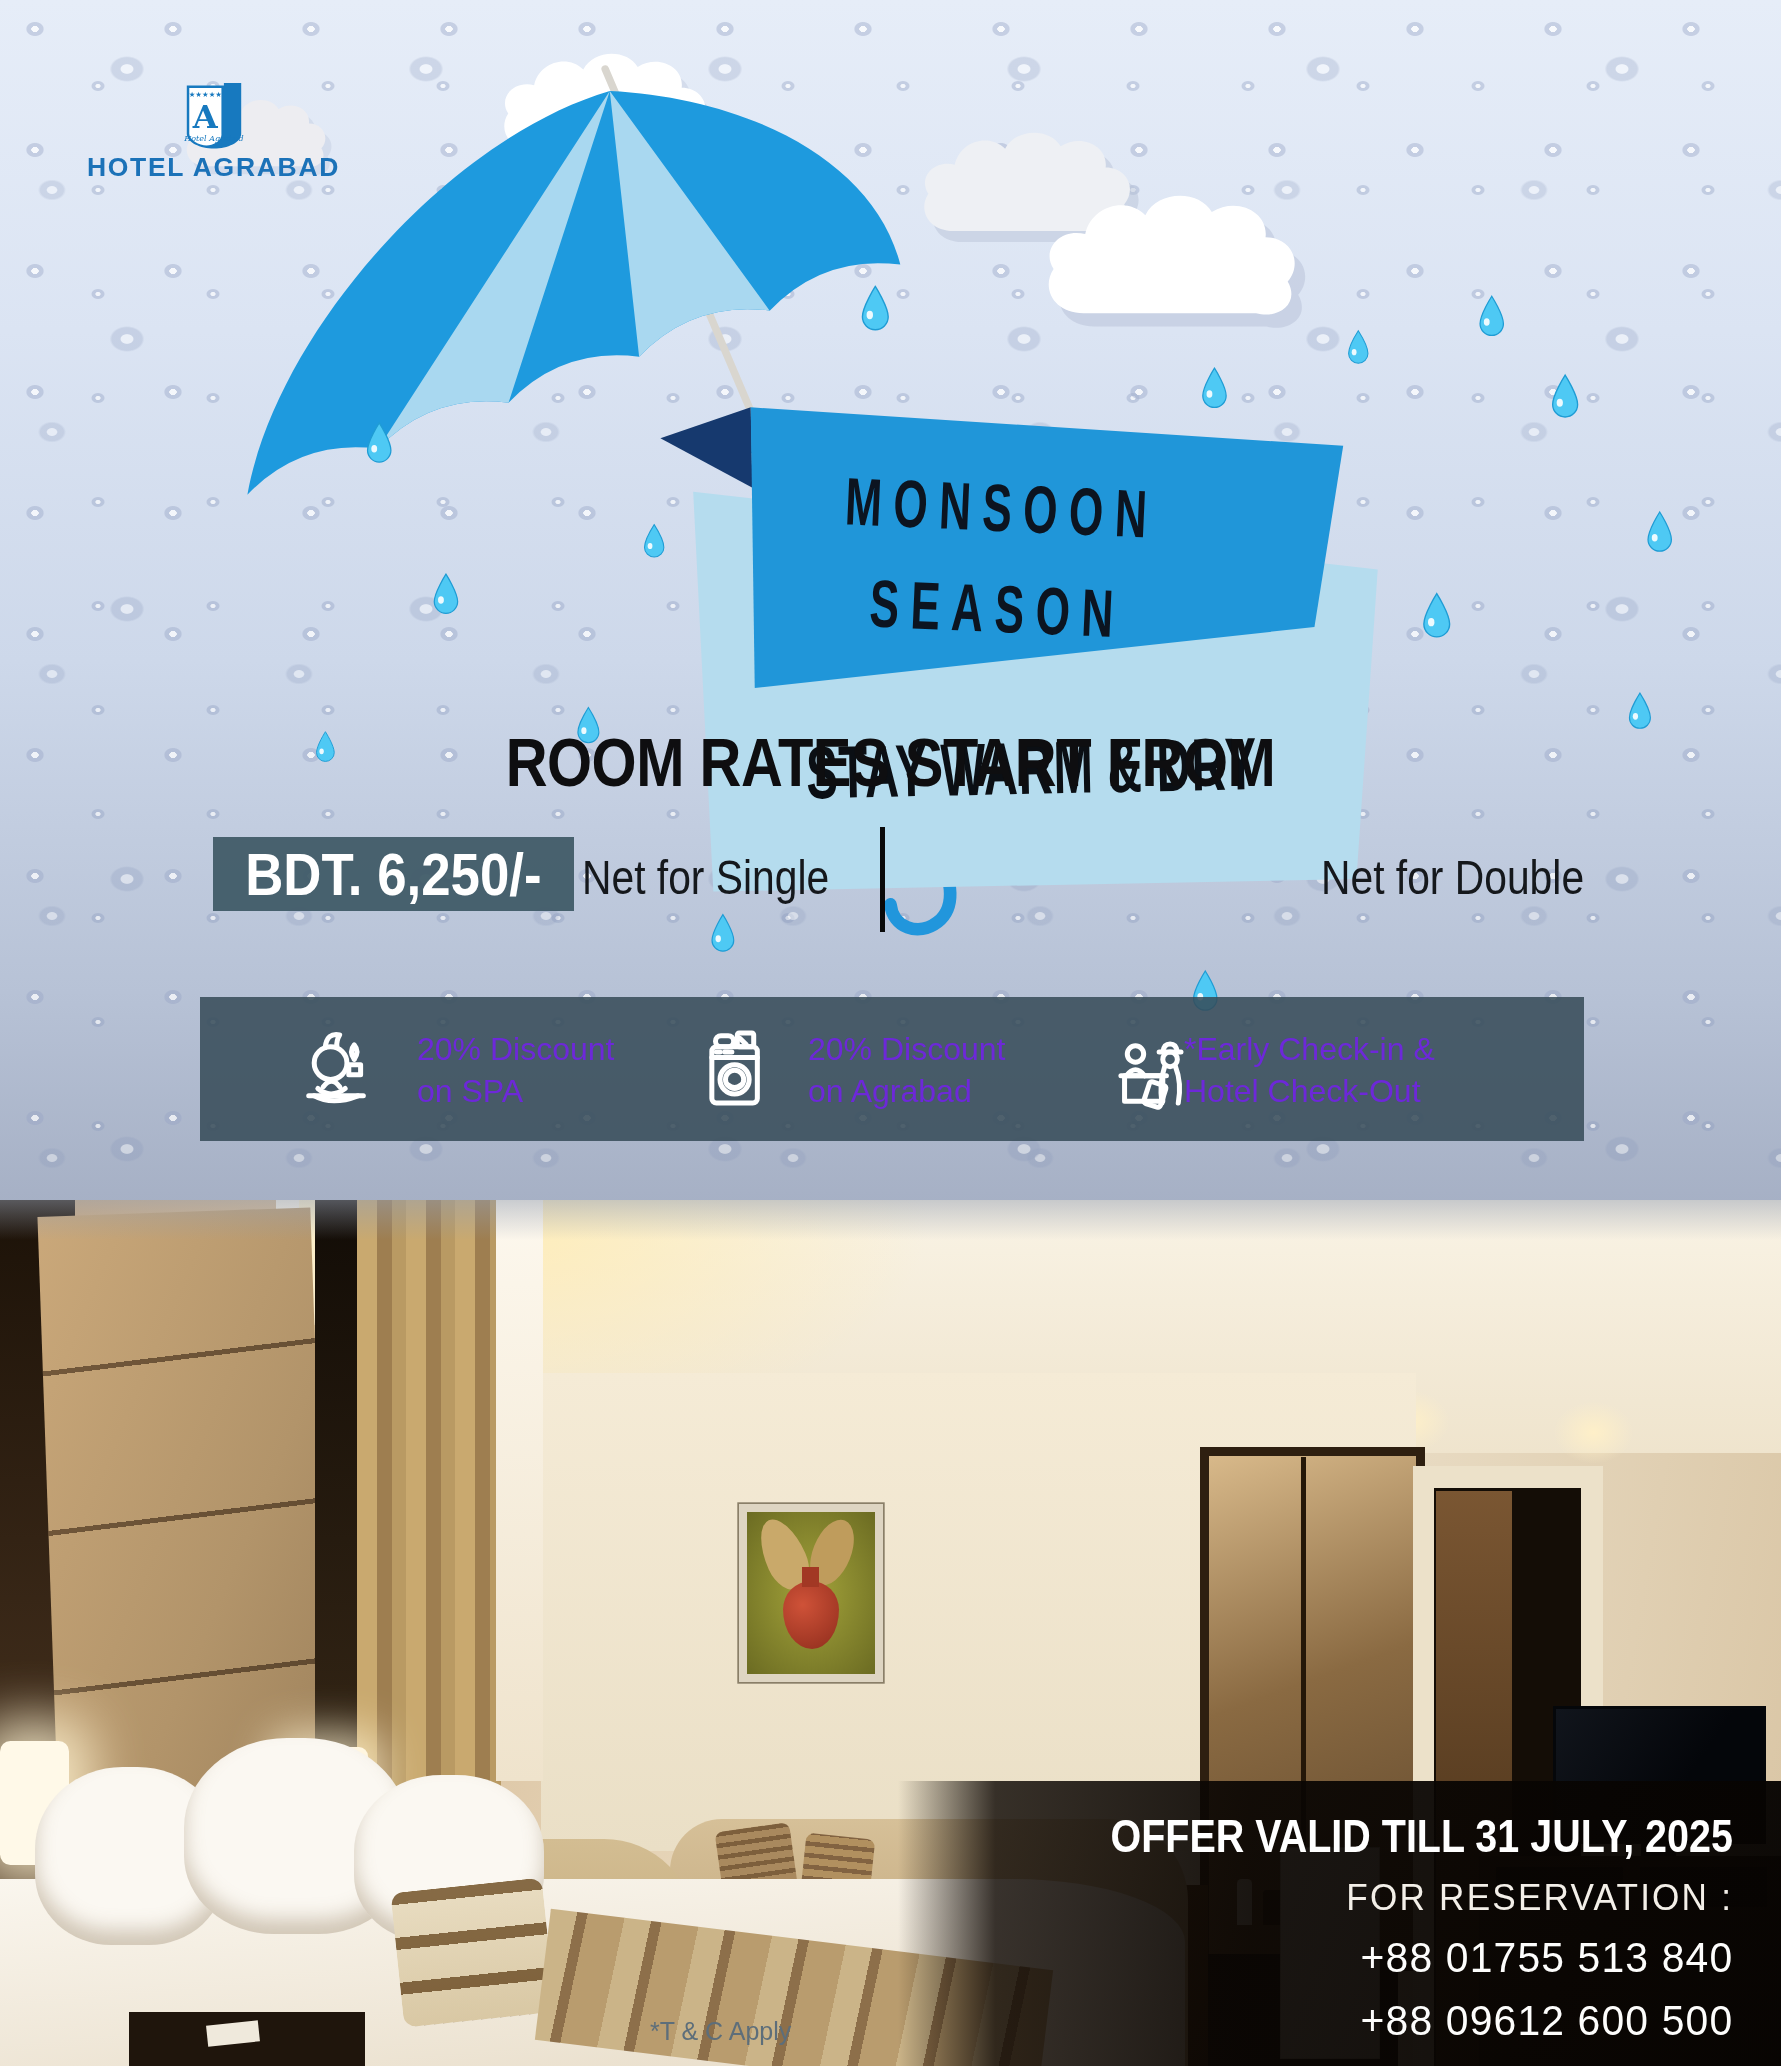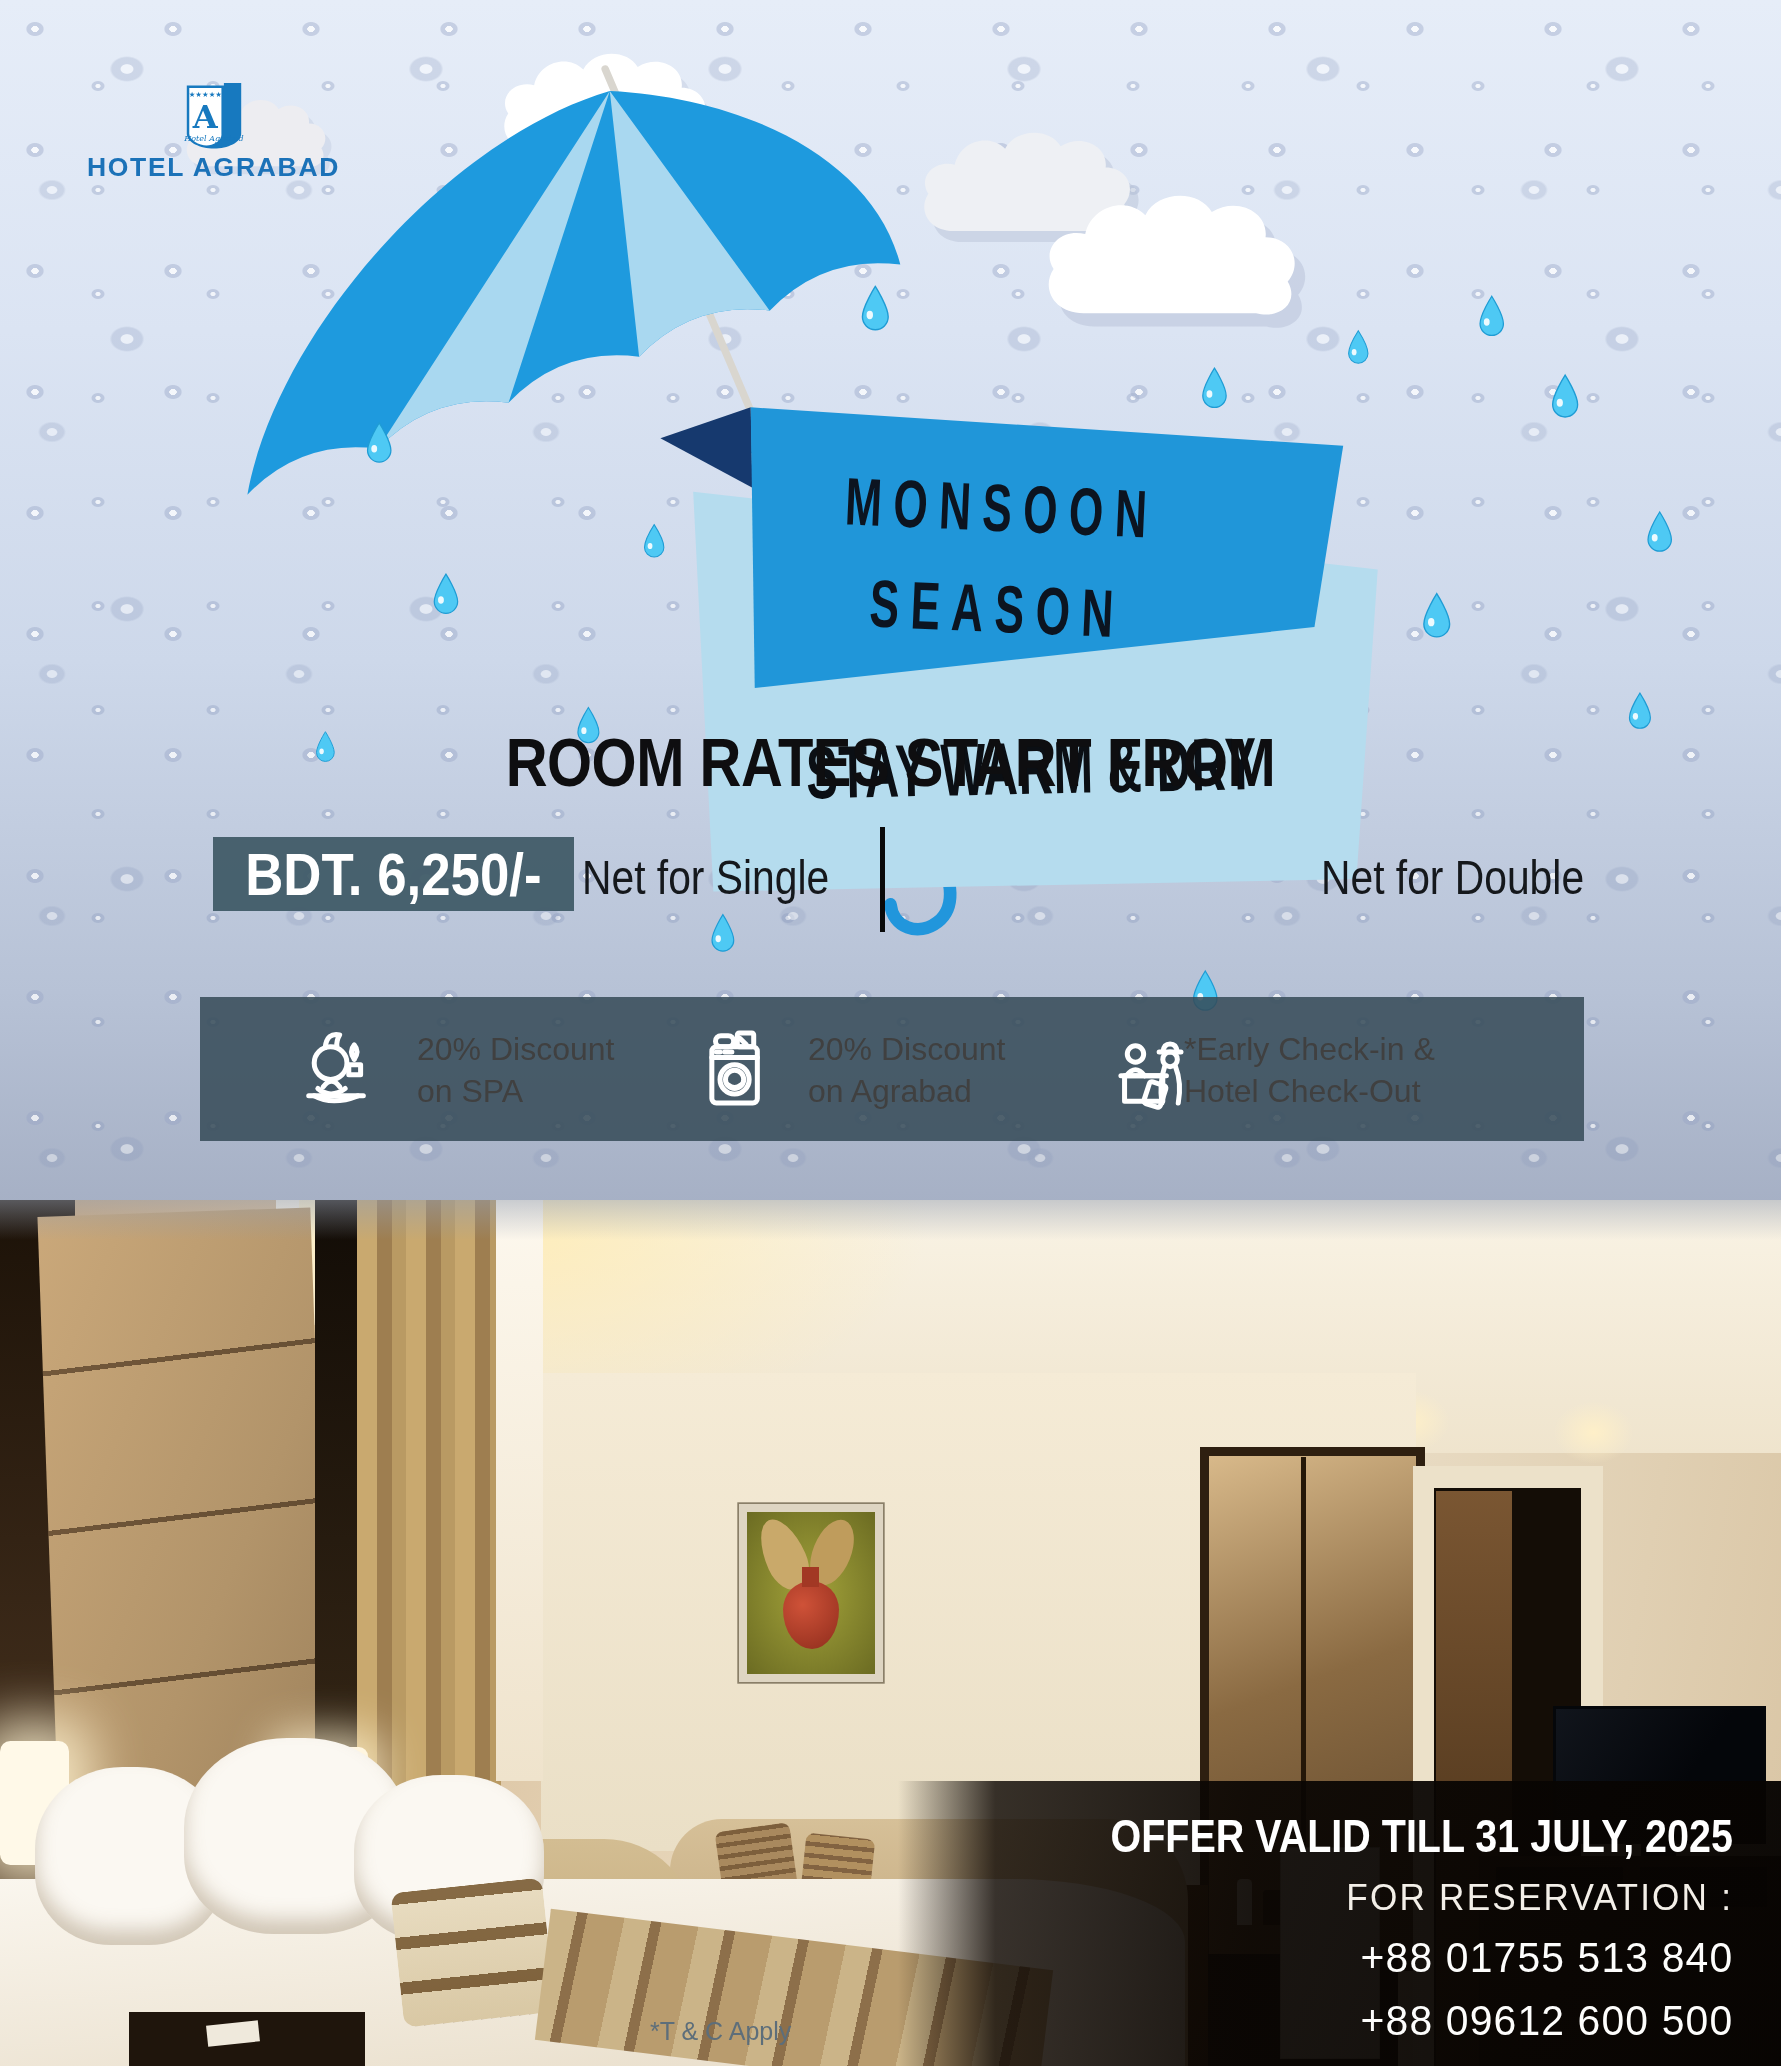--- a/index.html
+++ b/index.html
@@ -22,21 +22,21 @@
   .heading{left:0;top:723px;width:1781px;text-align:center;font-size:69px;font-weight:700;
     letter-spacing:-0.6px;color:#0e0e10;transform:scaleX(.84);transform-origin:center;white-space:nowrap;}
   .pricebox{top:837px;width:361px;height:74px;background:rgba(64,90,103,.94);
     display:flex;align-items:center;justify-content:center;}
   .pricebox span{font-size:60px;font-weight:700;color:#fff;transform:scaleX(.88);white-space:nowrap;}
   .pricelabel{top:850px;font-size:48px;color:#15181c;transform:scaleX(.85);transform-origin:left;white-space:nowrap;}
   .divider{left:880px;top:827px;width:5.2px;height:105px;background:#0a0a0a;}
   
   .band{left:200px;width:1384px;height:144px;background:rgba(54,75,87,.86);}
   .cell-icon{width:91px;height:91px;}
-  .cell-text{color:#404040;font-size:32px;line-height:1.3;white-space:nowrap;}
+  .cell-text{color:#6d28d9;font-size:32px;line-height:1.3;white-space:nowrap;}
   
   .monsoon{left:729px;top:458px;width:541px;text-align:center;font-weight:700;color:#0c1420;
     font-size:67px;line-height:1.5;letter-spacing:17.3px;transform:rotate(2.5deg) scaleX(.66);transform-origin:center;}
   .staywarm{left:686px;top:726px;width:667px;text-align:center;font-weight:700;color:#0b0f14;
     font-size:74px;letter-spacing:1.2px;transform:rotate(-1.2deg) scaleX(.64);transform-origin:center;white-space:nowrap;}
   
   .logoname{left:58px;top:152px;width:311px;text-align:center;font-size:26.5px;font-weight:700;
     letter-spacing:1.7px;color:#1b72b8;white-space:nowrap;}
   
   .photo{left:0;top:1200px;width:1781px;height:867px;overflow:hidden;

